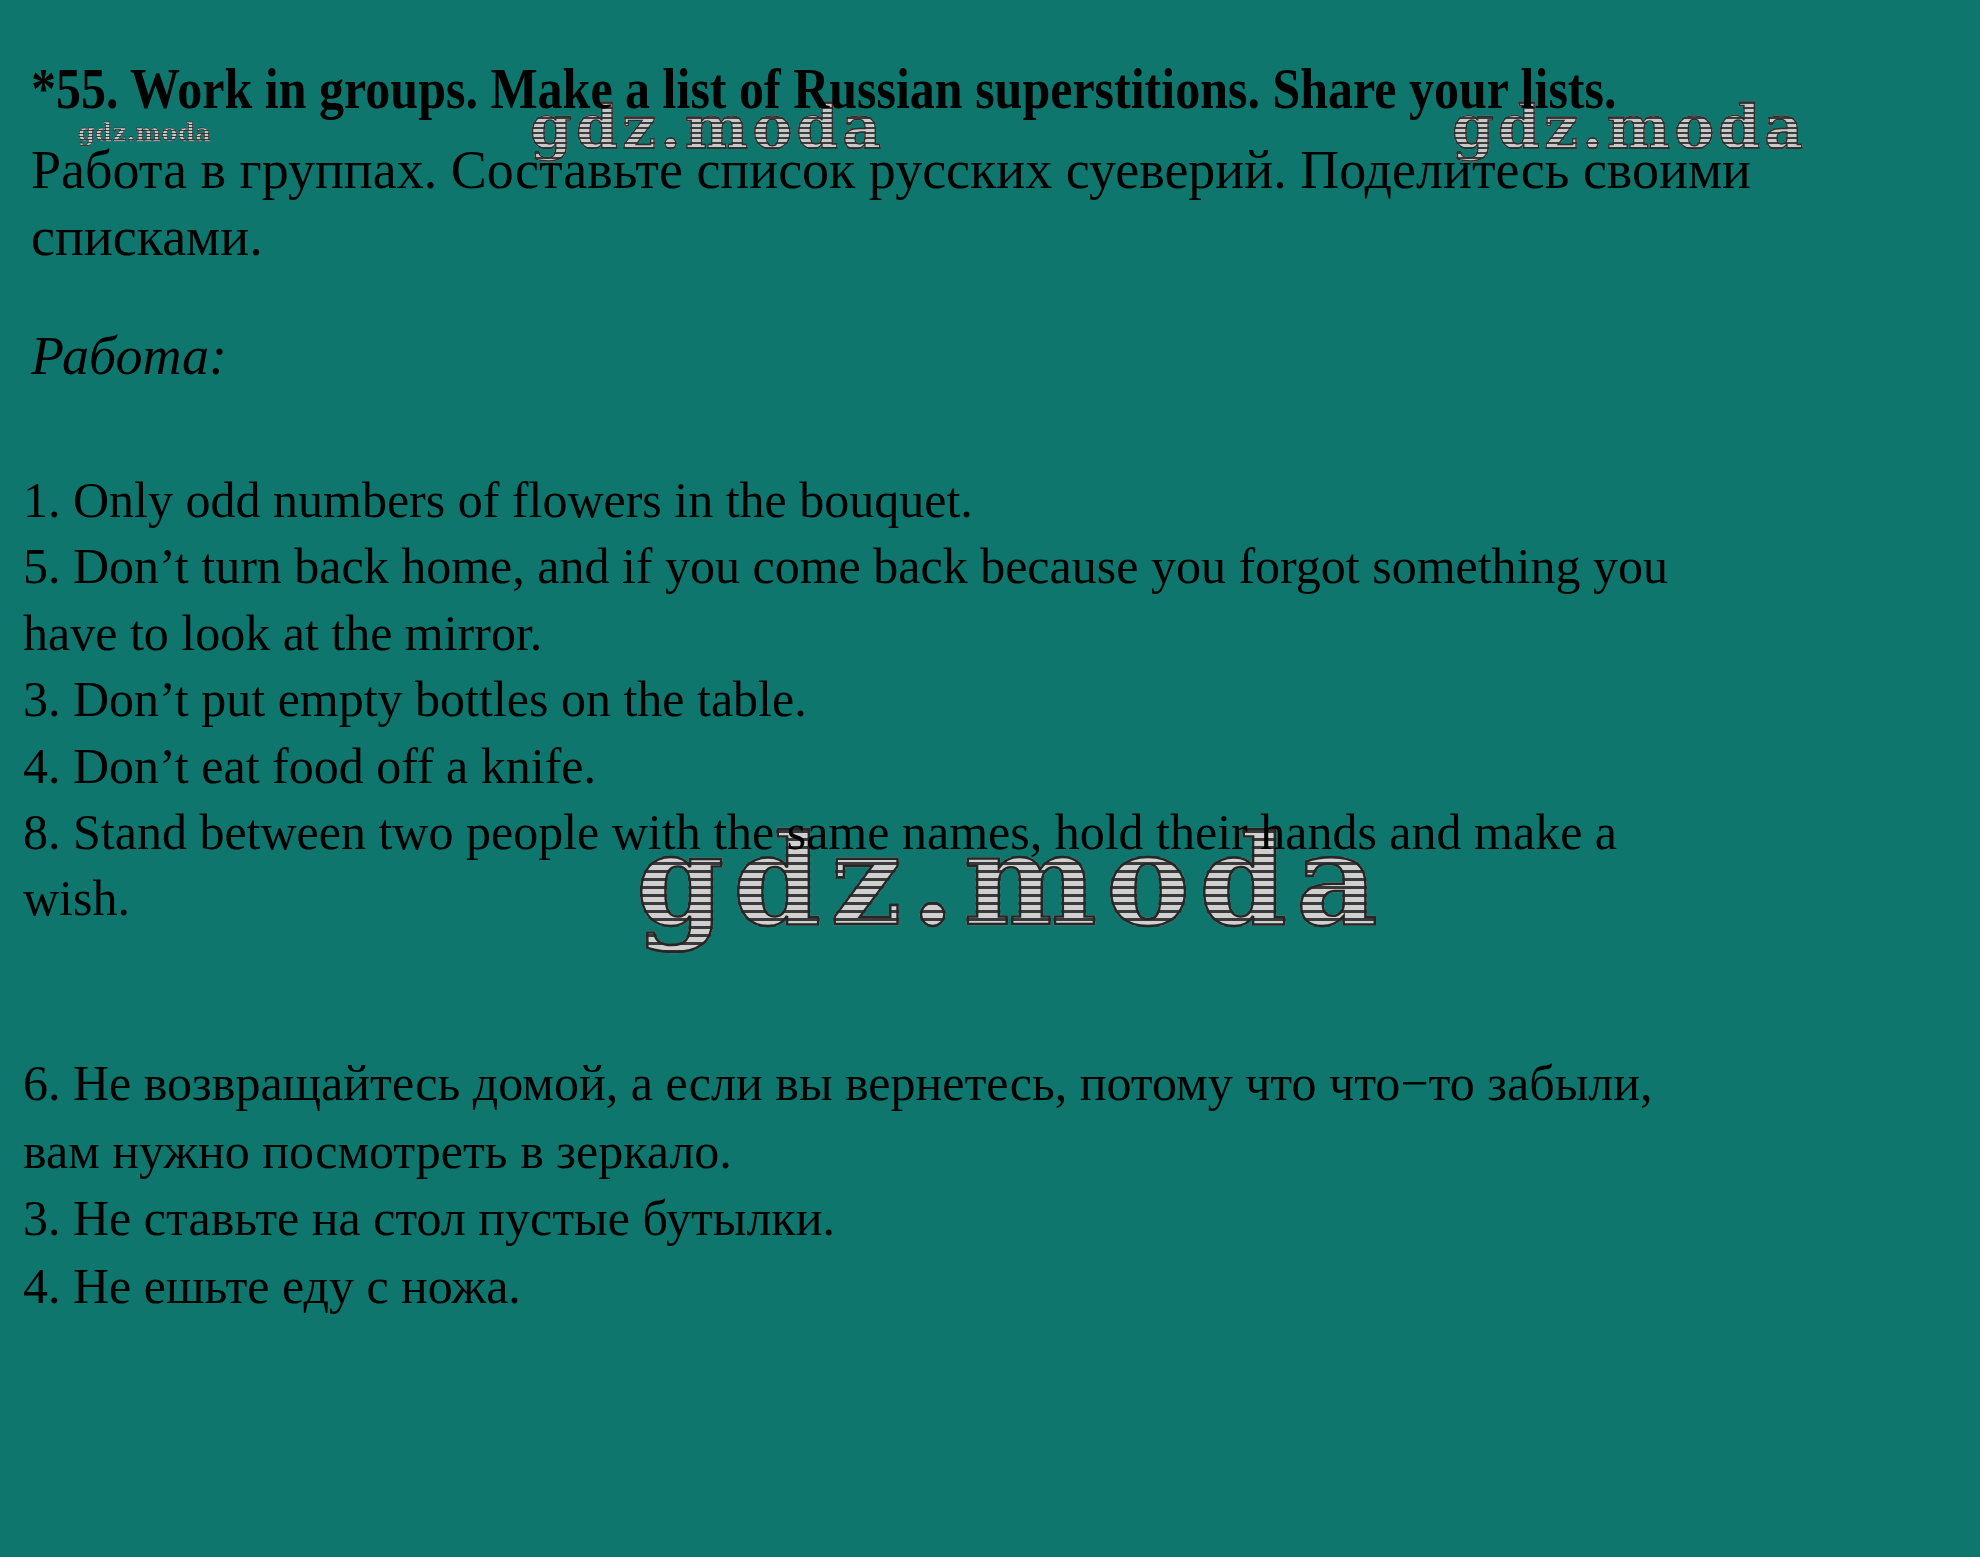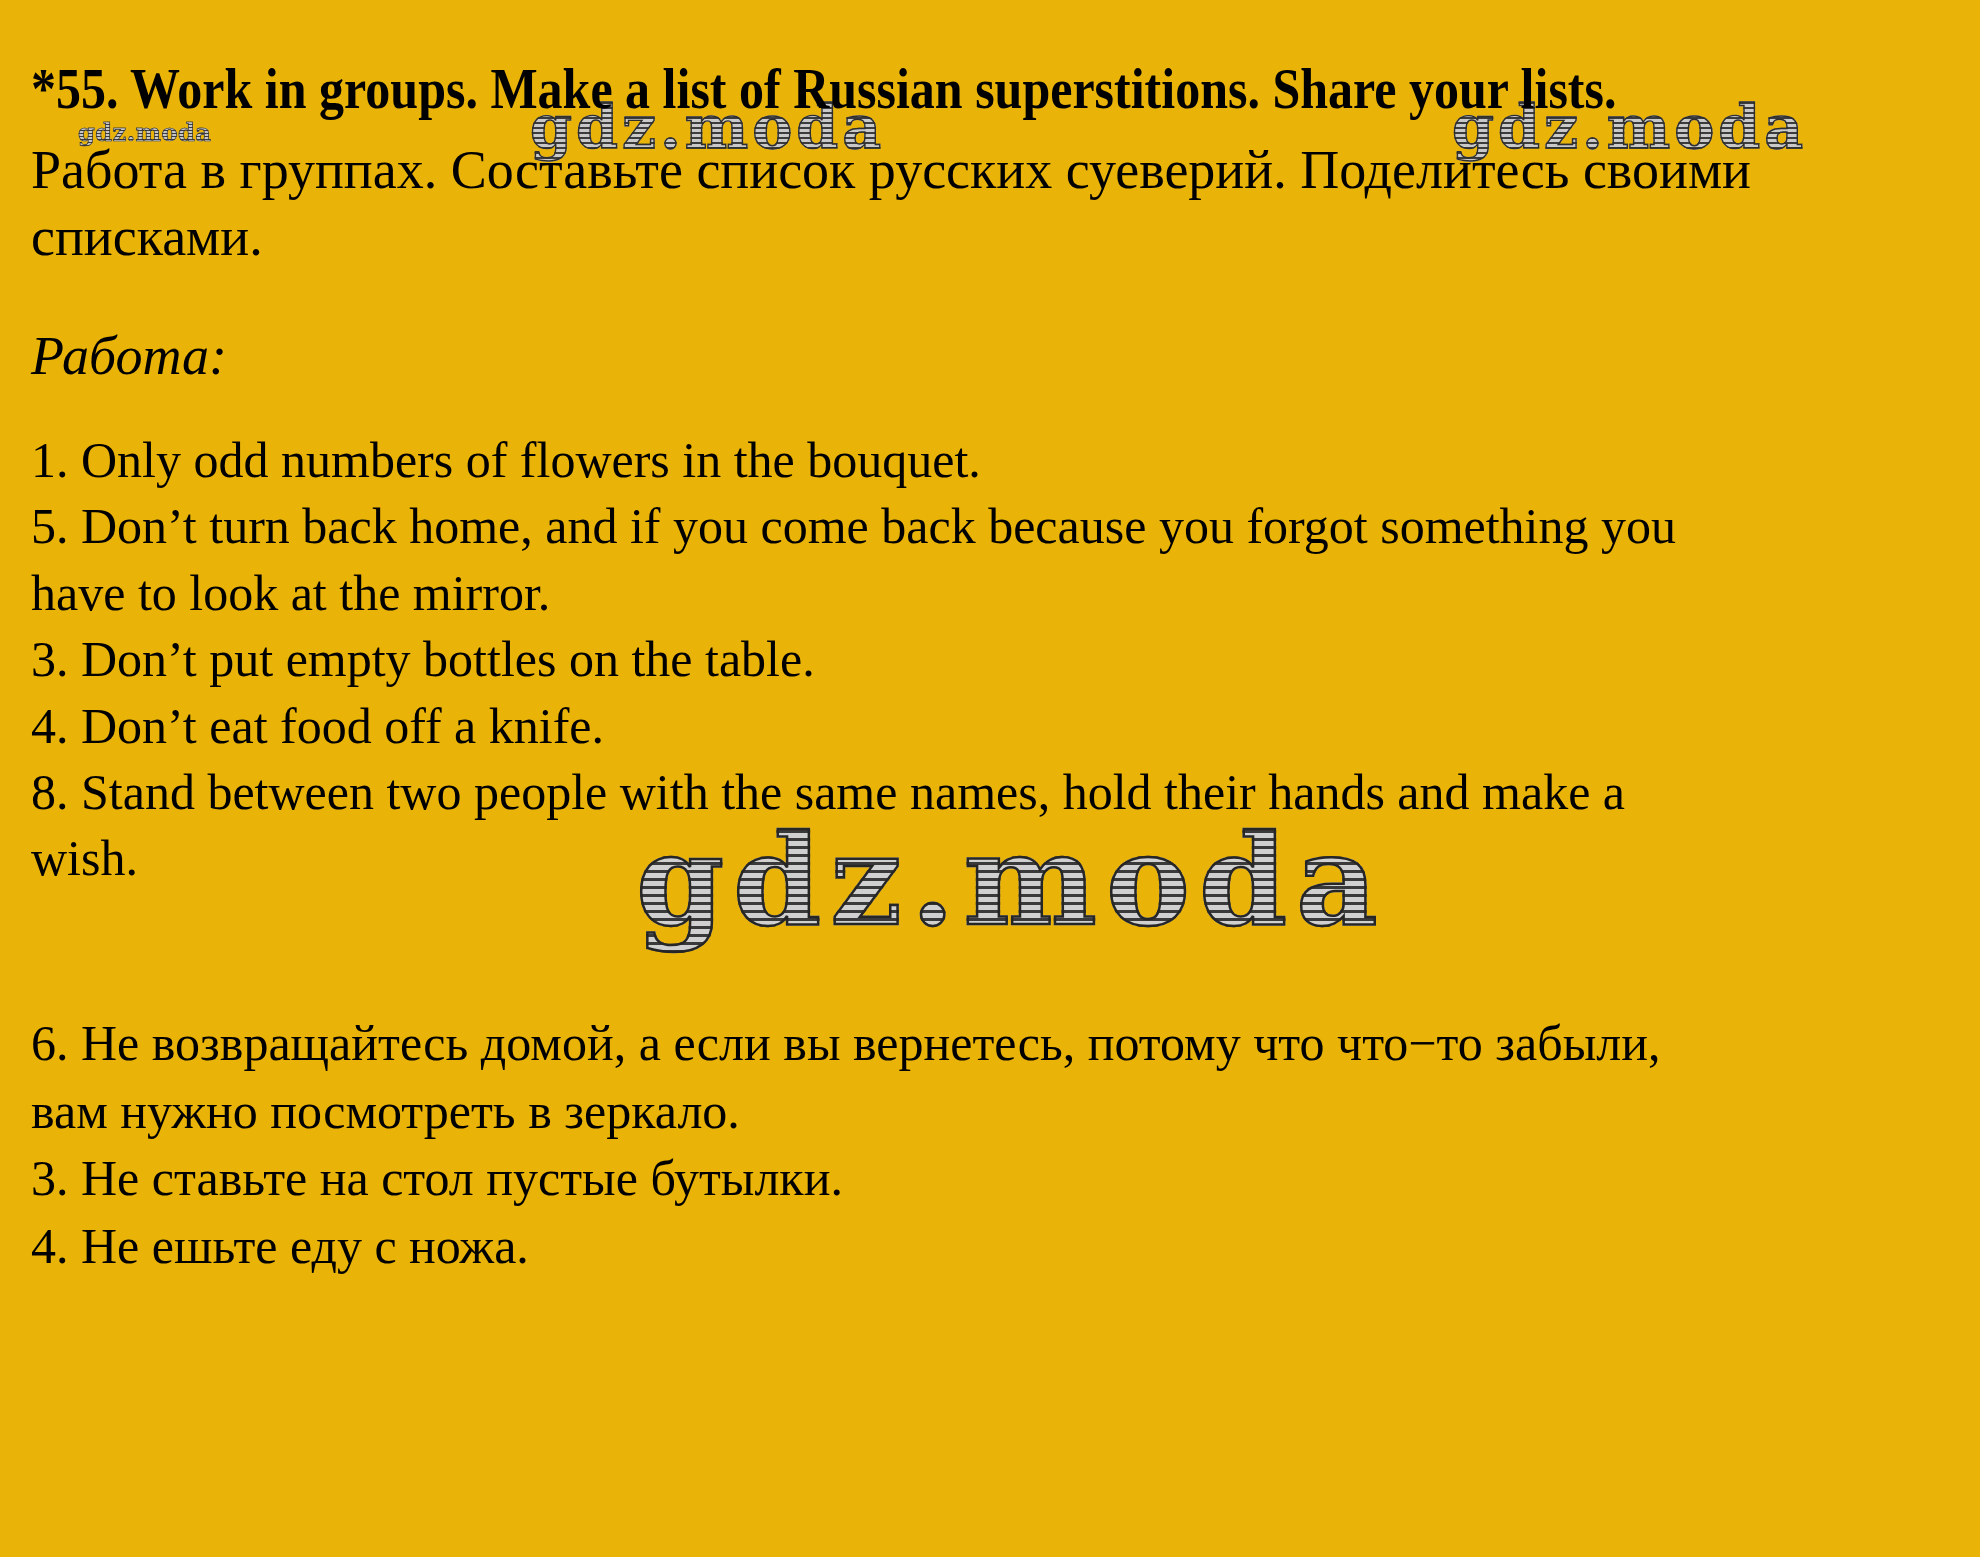--- a/index.html
+++ b/index.html
@@ -1,21 +1,21 @@
 <!DOCTYPE html>
 <html><head>
 <meta charset="utf-8">
 <style>
   html, body { margin: 0; padding: 0; background: #ffffff; }
 
   .page {
     position: relative;
     width: 1980px;
     height: 1557px;
-    background: #eab308;
+    background: #0f766e;
     overflow: hidden;
     color: #000000;
     font-family: "Liberation Serif", "DejaVu Serif", serif;
   }
 
   
   .txt {
     position: absolute;
     white-space: pre;           
     z-index: 2;
@@ -32,21 +32,21 @@
     transform: scaleY(1.13);    
     transform-origin: 0 0;
   }
 
   .intro { left: 31px; top: 137px; }
 
   .label { font-style: italic; }
   .answer-label      { left: 31px; top: 323px; }
   .translation-label { left: 31px; top: 902px; }
 
-  .list { position: absolute; left: 31px; z-index: 2; }
+  .list { position: absolute; left: 23px; z-index: 2; margin-top: 40px; }
   .answers      { top: 427px; }
   .translations { top: 1010px; }
   .answers .item      { white-space: pre; font-size: 50px; line-height: 66.4px; }
   .translations .item { white-space: pre; font-size: 50px; line-height: 67.5px; }
 
   
   .wm {
     position: absolute;
     z-index: 1;
     white-space: pre;

